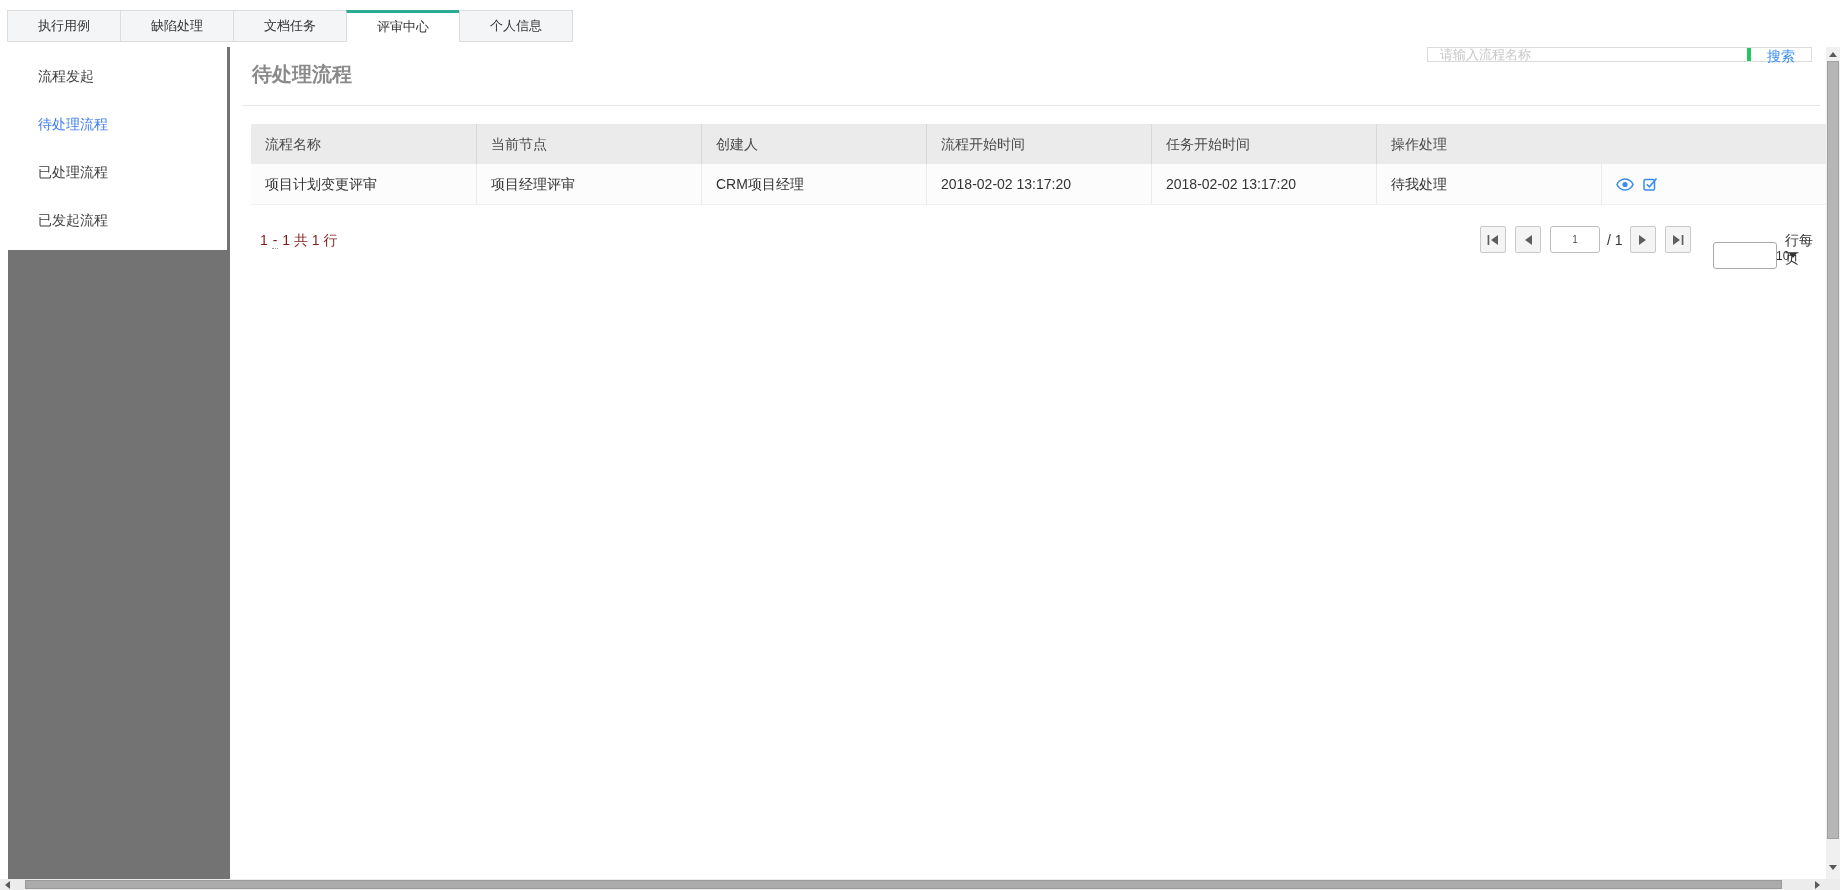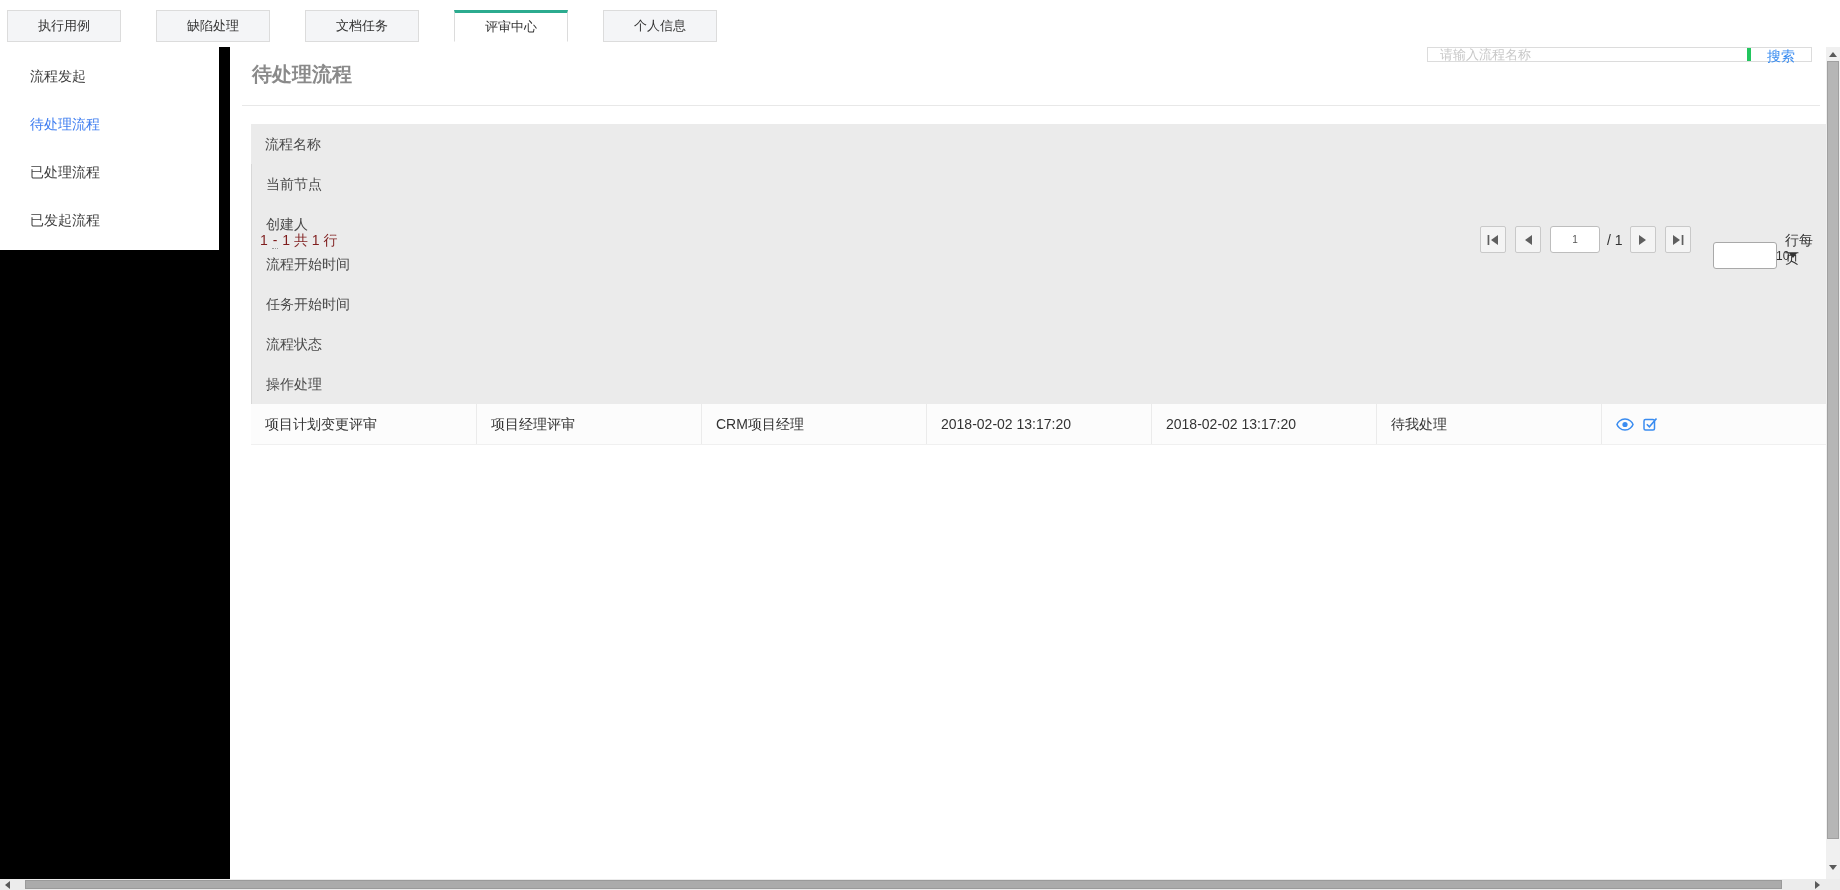--- a/index.html
+++ b/index.html
@@ -1,28 +1,28 @@
 <!DOCTYPE html>
 <html><head>
 <meta charset="utf-8">
 <style>
   * { margin:0; padding:0; box-sizing:border-box; }
   html,body { width:1840px; height:890px; overflow:hidden; background:#fff;
               font-family:"Liberation Sans","DejaVu Sans",sans-serif; }
   body { position:relative; }
 
   
-  .tabbar { position:absolute; left:8px; top:10px; height:32px; display:flex;gap:36px; }
+  .tabbar { position:absolute; left:8px; top:10px; height:32px; display:flex; }
   .tab { width:114px; height:32px; margin-left:-1px; background:#f4f5f7;
          border:1px solid #dcdcdc; display:flex; align-items:center; justify-content:center;
          font-size:13px; color:#333; cursor:pointer; }
   .tab.active { background:#fff; border-top:3px solid #2bab8f; border-bottom:1px solid #fff; }
 
   
-  .sidebar { position:absolute; left:0; top:47px; width:230px; height:832px; background:#000000; }
+  .sidebar { position:absolute; left:8px; top:47px; width:230px; height:832px; background:#737373; }
   .side-menu { width:219px; background:#fff; padding:5px 0 6px 0; }
   .side-item { height:48px; line-height:48px; padding-left:30px; font-size:14px;
                color:#3c3c3c; cursor:pointer; }
   .side-item.active { color:#3e7df0; }
 
   
   .content { position:absolute; left:230px; top:47px; width:1596px; height:832px; background:#fff; }
   .page-title { position:absolute; left:22px; top:14px; font-size:20px; font-weight:bold; color:#8a8a8a; }
   .title-divider { position:absolute; left:12px; top:58px; width:1578px; height:0;
                    border-top:1px solid #e8e8e8; }
@@ -33,21 +33,21 @@
                   font-family:inherit; background:transparent; }
   .search-input::placeholder { color:#c8c8c8; }
   .search-btn { width:64px; border:none; border-left:4px solid #22c55e; background:#fff;
                 color:#3a8cf0; font-size:14px; cursor:pointer; font-family:inherit; }
 
   
   .table { position:absolute; left:21px; top:77px; width:1575px; }
   .trow { display:flex; width:100%; }
   .th, .td { width:225px; height:40px; line-height:40px; padding-left:14px;
              font-size:14px; white-space:nowrap; overflow:hidden; }
-  .thead { background:#ebebeb;flex-direction:column; }
+  .thead { background:#ebebeb; }
   .th { color:#4a4a4a; }
   .th + .th { border-left:1px solid #d8d8d8; }
   .tbody-row { background:#fcfcfc; border-bottom:1px solid #f0f0f0; }
   .td { color:#333; }
   .td + .td { border-left:1px solid #ebebeb; }
   .td.ops { display:flex; align-items:center; gap:9px; }
   .op-icon { display:inline-flex; cursor:pointer; align-items:center; }
 
   
   .summary { position:absolute; left:30px; top:185px; font-size:14px; color:#7f1d1d; }
@@ -125,21 +125,20 @@
 
   <div class="title-divider"></div>
 
   <div class="table">
     <div class="trow thead">
       <div class="th">流程名称</div>
       <div class="th">当前节点</div>
       <div class="th">创建人</div>
       <div class="th">流程开始时间</div>
       <div class="th">任务开始时间</div>
-      <div class="th">流程状态</div>
       <div class="th">操作处理</div>
     </div>
     <div class="trow tbody-row">
       <div class="td">项目计划变更评审</div>
       <div class="td">项目经理评审</div>
       <div class="td">CRM项目经理</div>
       <div class="td">2018-02-02 13:17:20</div>
       <div class="td">2018-02-02 13:17:20</div>
       <div class="td">待我处理</div>
       <div class="td ops">

